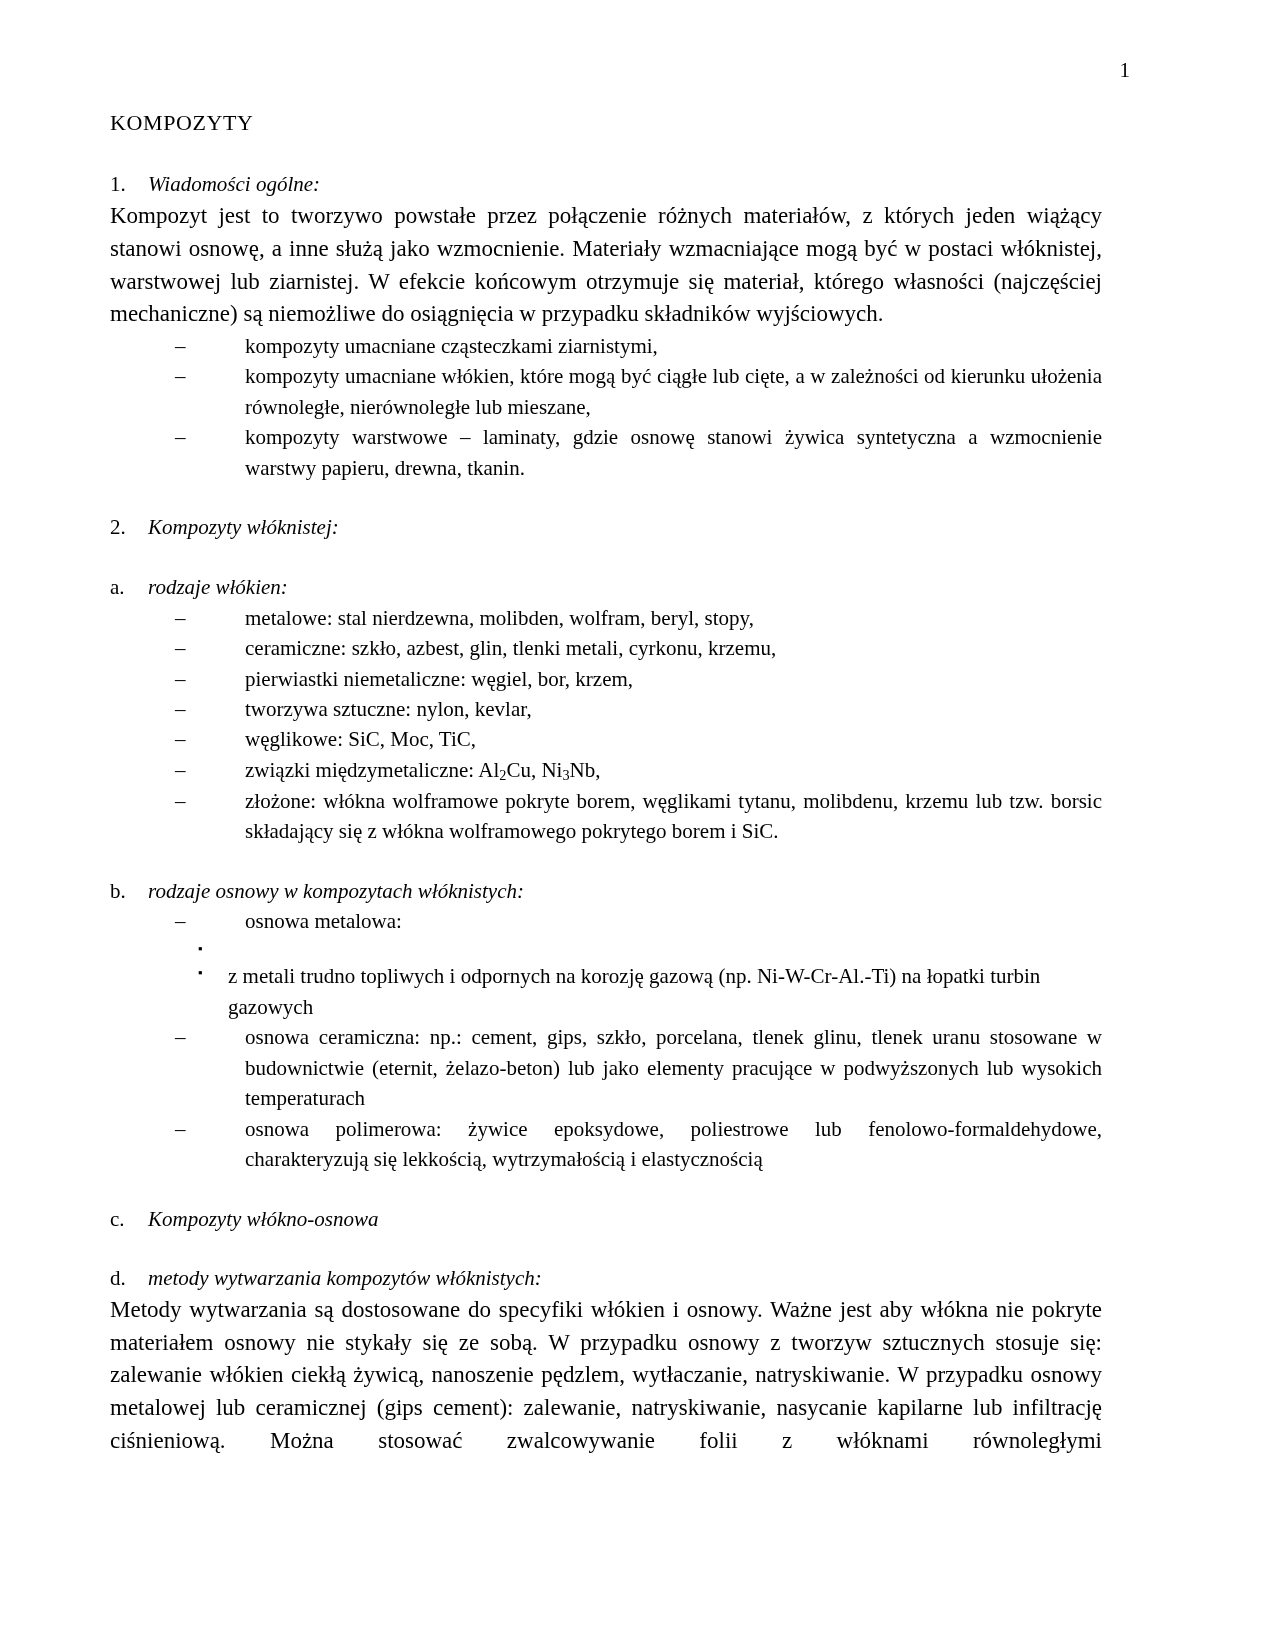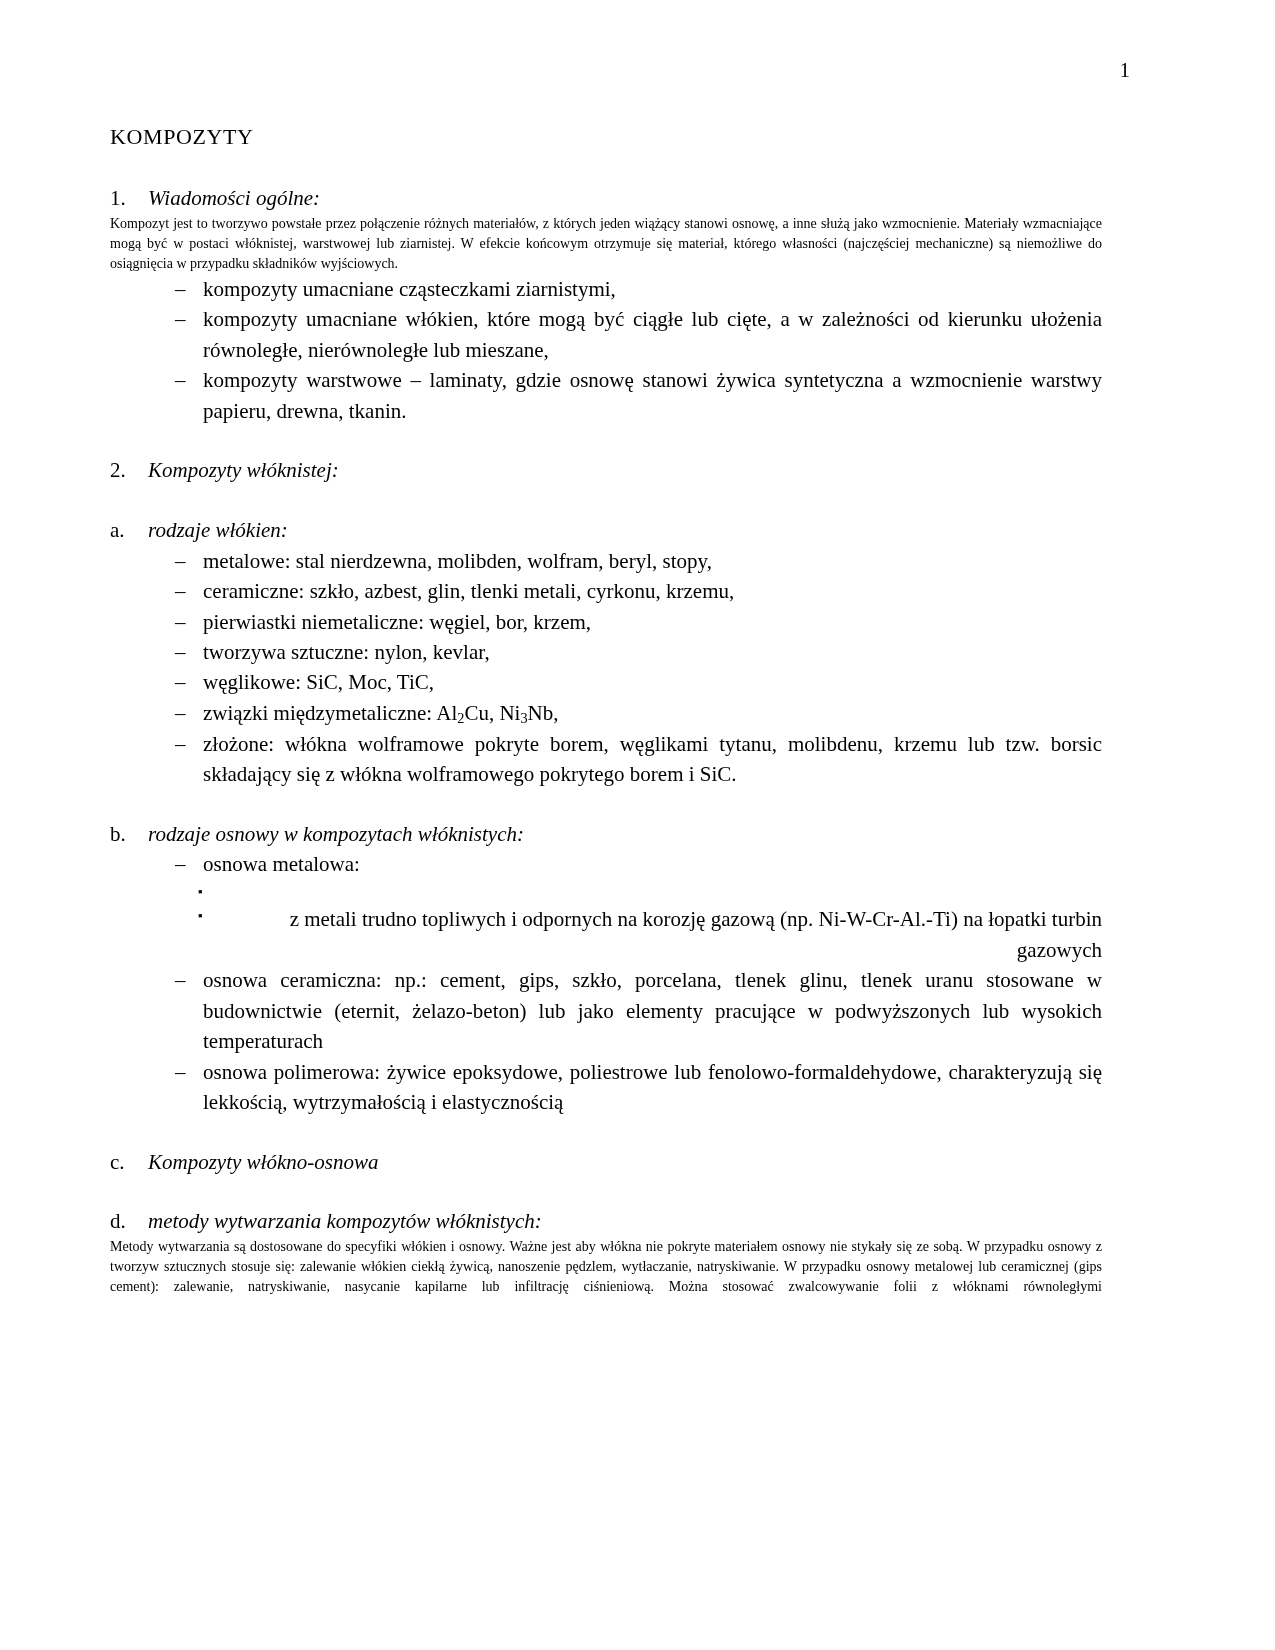--- a/index.html
+++ b/index.html
@@ -25,21 +25,21 @@
   .page-number {
     position: absolute;
     top: 60px;
     right: 145px;
     font-size: 21px;
     line-height: 1;
   }
   .content {
     position: absolute;
     left: 110px;
-    top: 124px;
+    top: 110px;
     width: 992px;
   }
   .doc-title {
     font-size: 22px;
     letter-spacing: 0.6px;
     margin: 0 0 34px 0;
     line-height: 1.2;
   }
   
   .num-item {
@@ -52,21 +52,21 @@
     width: 38px;
     flex: 0 0 38px;
     text-align: left;
   }
   .num-item .label {
     flex: 1 1 auto;
     font-style: italic;
   }
   
   .body-par {
-    font-size: 14px;
+    font-size: 23px;
     line-height: 1.42;
     text-align: justify;
     text-justify: inter-word;
     margin: 0;
     hyphens: none;
   }
   .body-par.last-full::after {
     content: "";
     display: inline-block;
     width: 100%;
@@ -85,20 +85,21 @@
     padding-left: 65px;
   }
   .dash-item .bullet {
     flex: 0 0 28px;
     width: 28px;
   }
   .dash-item .txt {
     flex: 1 1 auto;
     text-align: justify;
     text-justify: inter-word;
+    margin-left: 42px;
   }
   .dash-item .txt.ragged {
     text-align: left;
   }
   
   .sq-item {
     display: flex;
     font-size: 21px;
     line-height: 1.45;
     margin: 0;
@@ -109,21 +110,21 @@
     width: 30px;
     font-size: 13px;
     line-height: 1.9;
   }
   .sq-item .txt {
     flex: 1 1 auto;
     text-align: justify;
     text-justify: inter-word;
   }
   .sq-item .txt.ragged {
-    text-align: right;
+    text-align: left;
   }
   .gap-lg { height: 30px; }
   sub {
     font-size: 0.68em;
     vertical-align: -0.22em;
   }
 </style>
 </head>
 <body>
 

